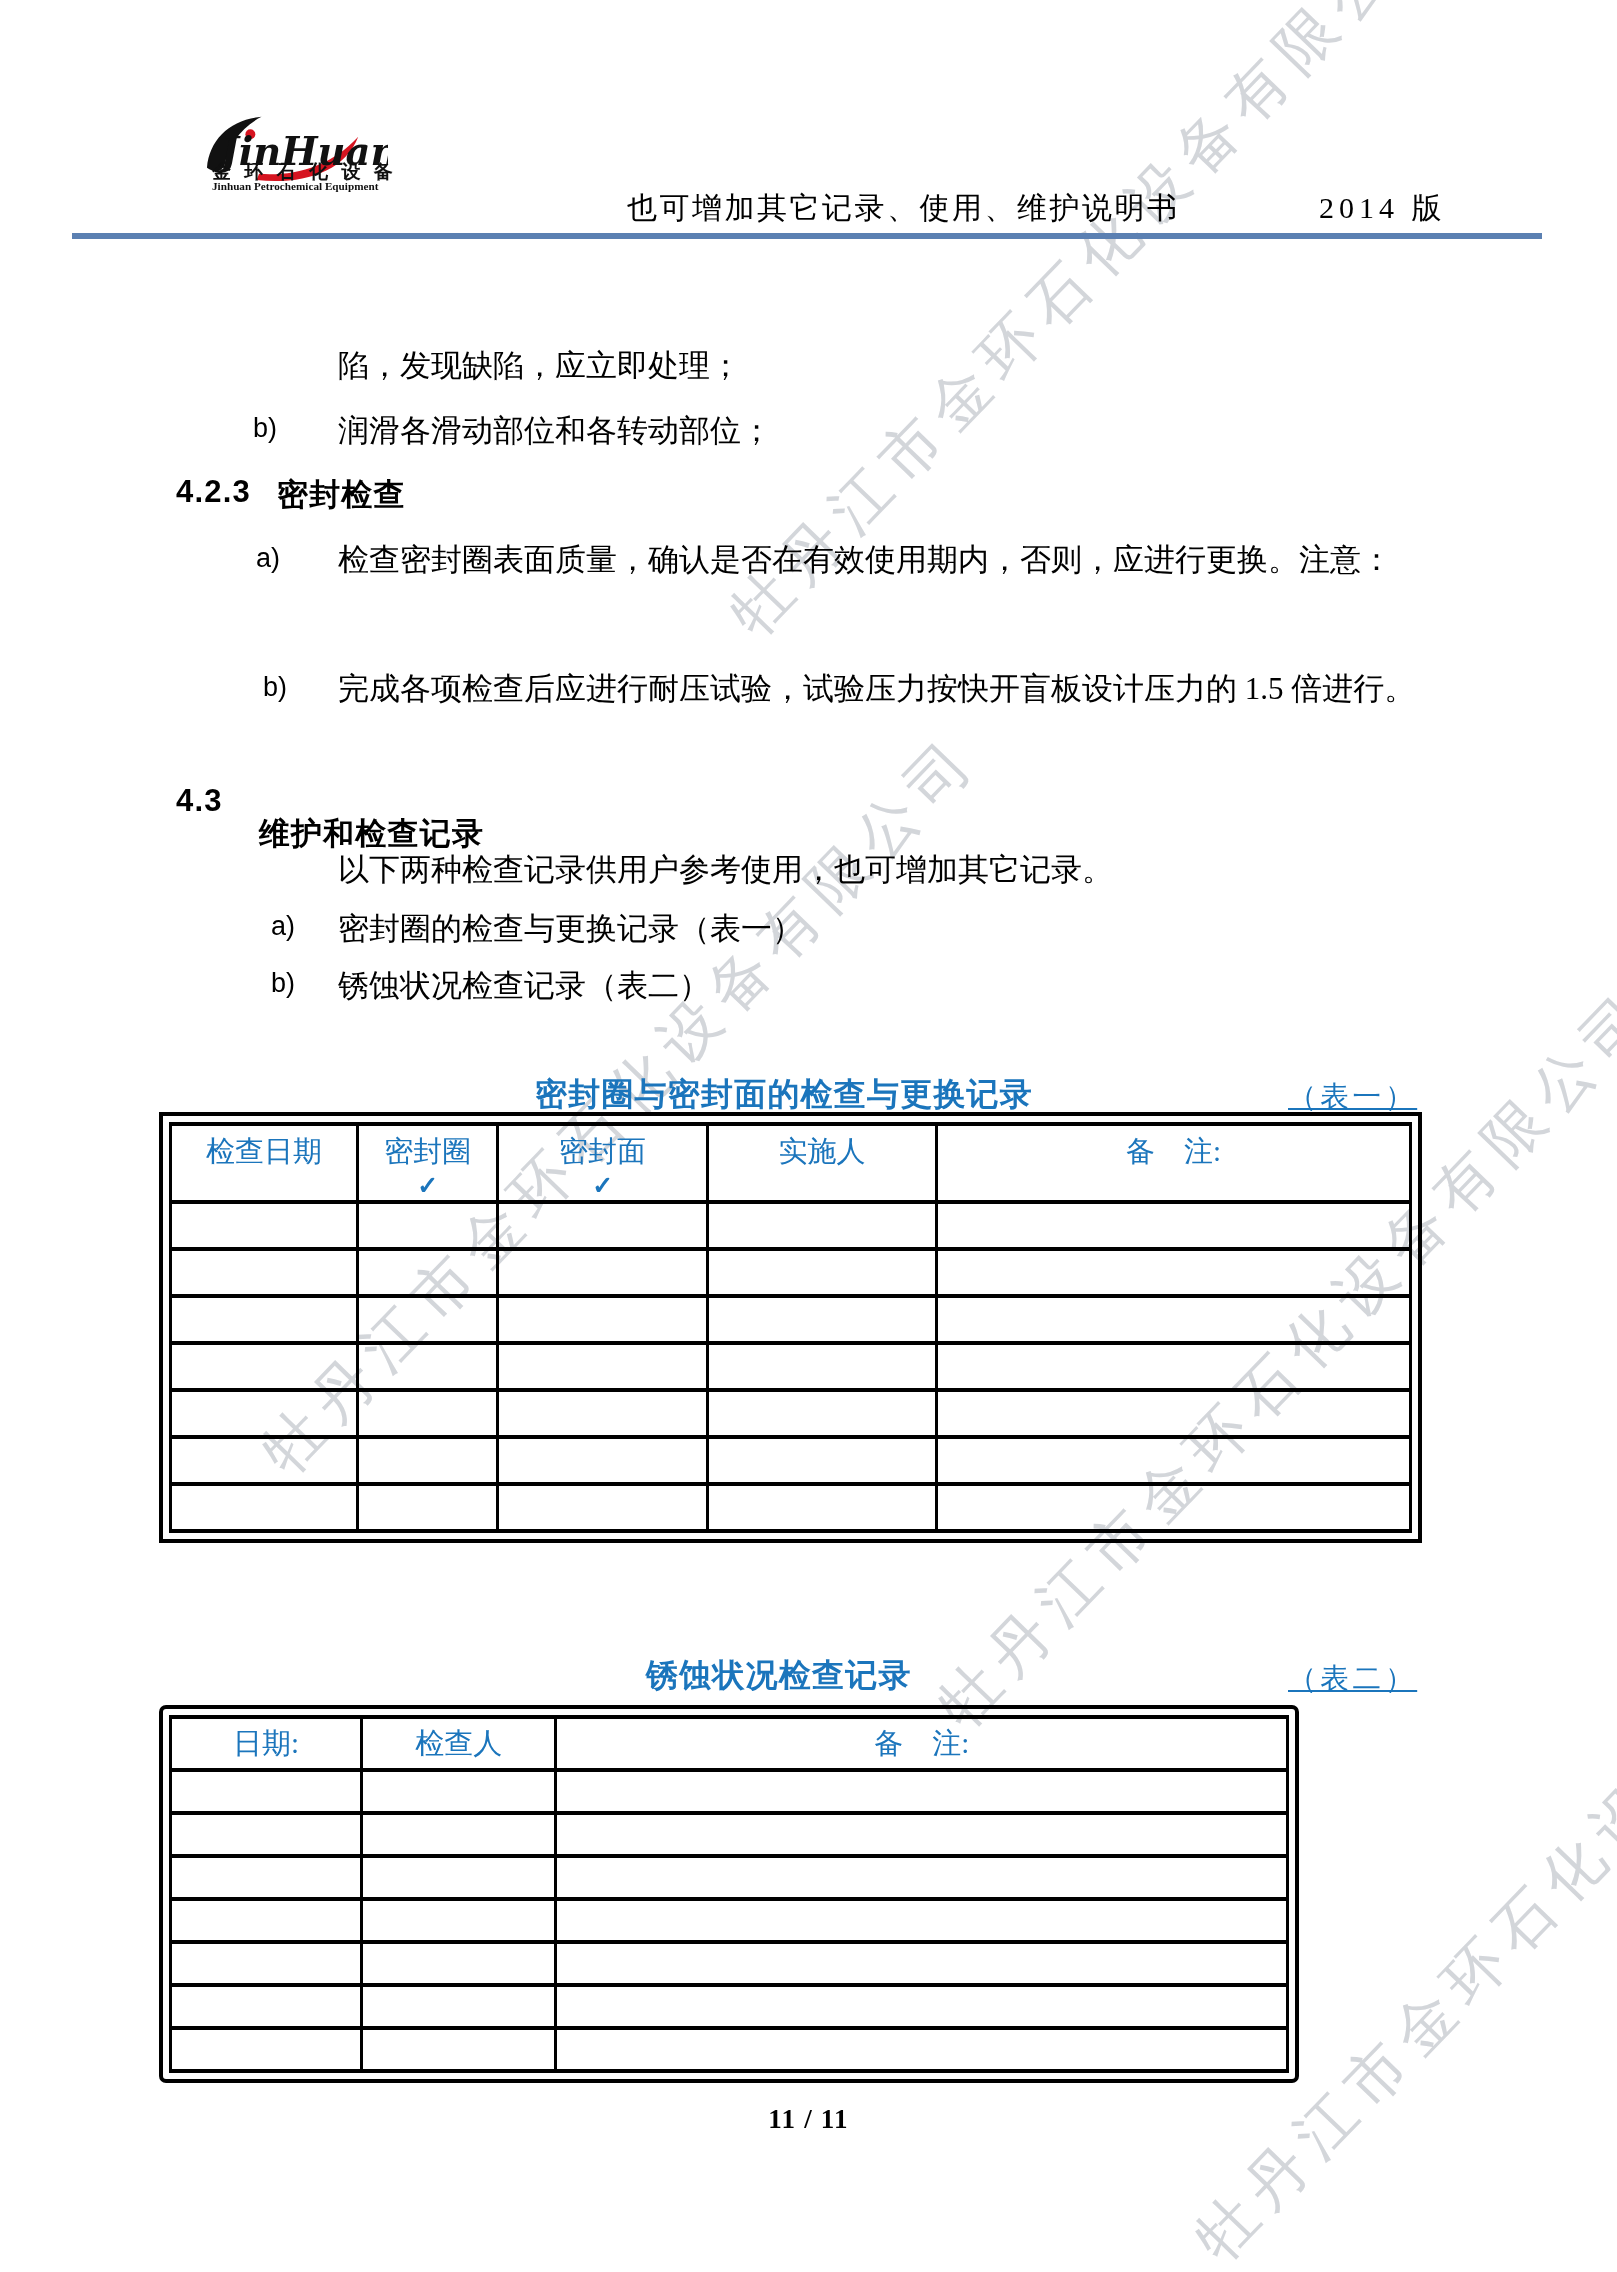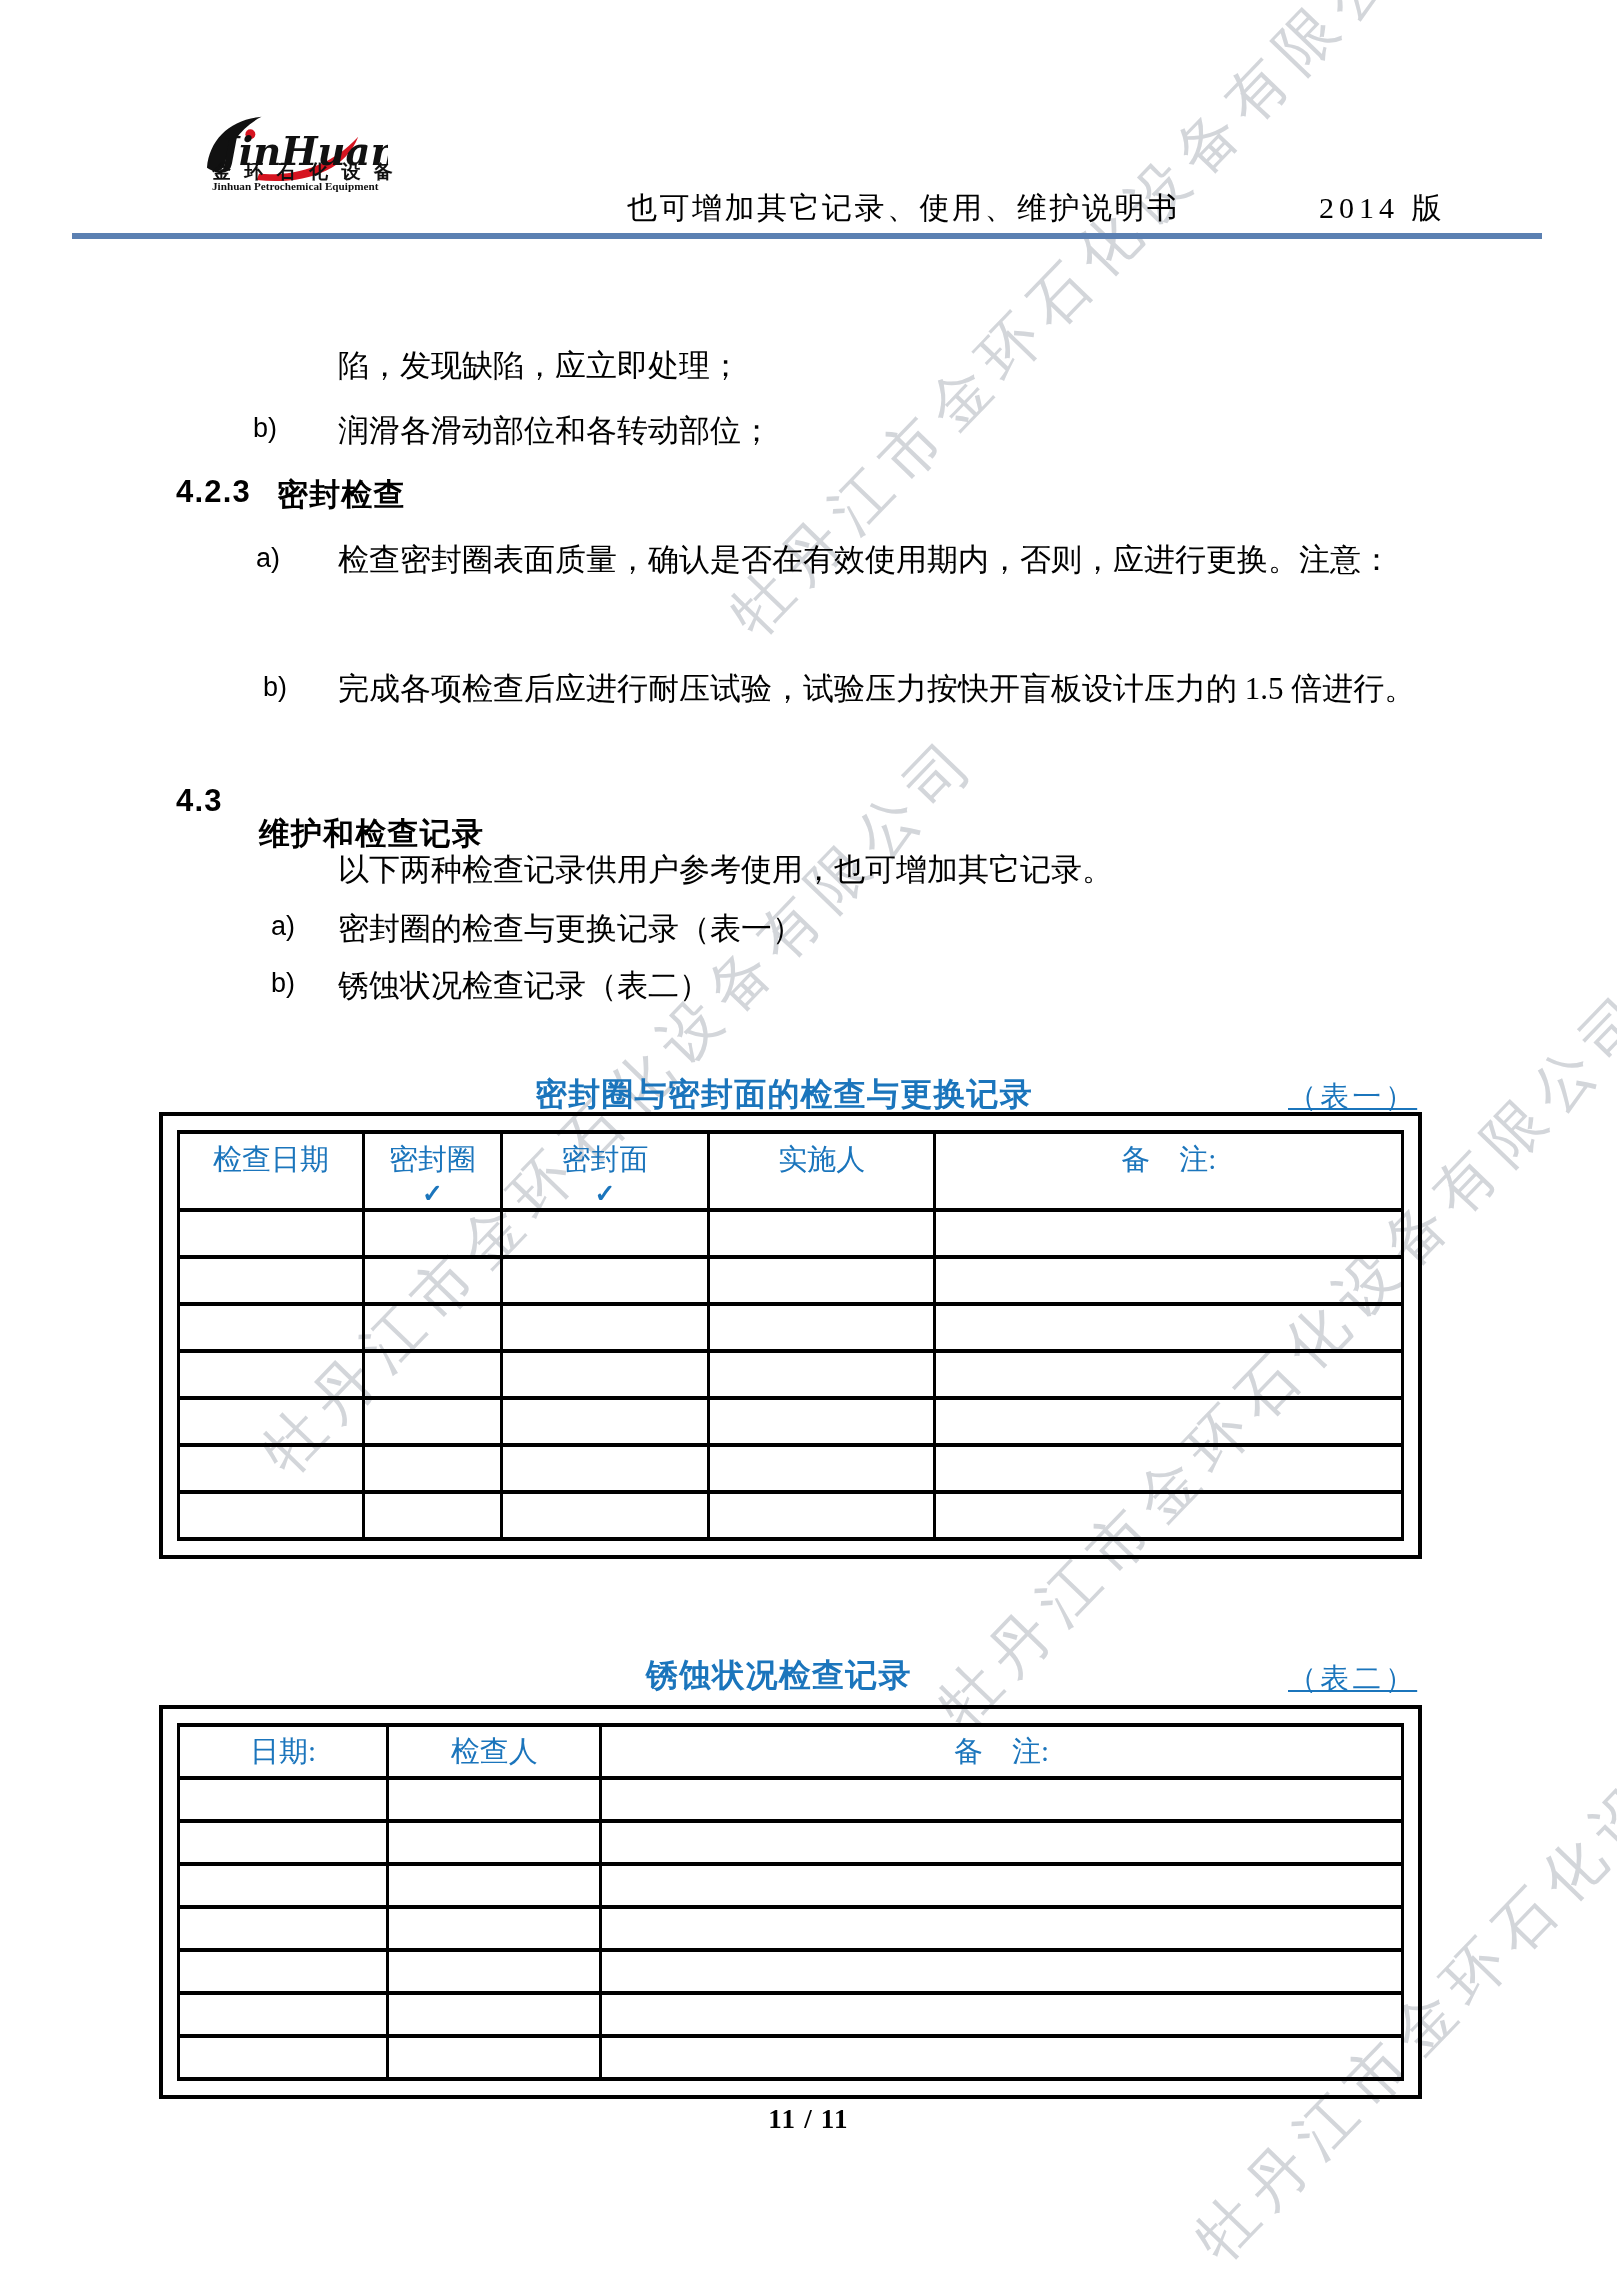--- a/index.html
+++ b/index.html
@@ -50,21 +50,21 @@
   
   .tbl-title {
     position:absolute; z-index:1; font-family:"Liberation Sans",sans-serif;
     font-weight:bold; font-size:32px; letter-spacing:1.2px; color:#1b75bc; white-space:nowrap;
   }
   .tbl-tag {
     position:absolute; z-index:1; font-size:28.6px; letter-spacing:3.7px;
     color:#1b75bc; white-space:nowrap;text-decoration:underline;
   }
   .tbl-outer {
-    position:absolute; z-index:1; border:4.3px solid #000; padding:14px;
+    position:absolute; z-index:1; border:4.3px solid #000; padding:6px;
     background:transparent; box-sizing:border-box;
   }
   table.rec { border-collapse:collapse; width:100%; table-layout:fixed; background:transparent; border:3.7px solid #000; }
   table.rec th, table.rec td {
     border-left:3.1px solid #000; border-right:3.1px solid #000;
     border-top:4.3px solid #000; border-bottom:4.3px solid #000;
     box-sizing:border-box; background:transparent;
   }
   table.rec th {
     font-weight:normal; color:#1b75bc; font-size:29px;
@@ -214,21 +214,21 @@
             <td></td>
             <td></td>
           </tr>
         </tbody>
     </table>
   </div>
 
   <div class="tbl-title" style="left:646px; top:1654px;">锈蚀状况检查记录</div>
   <div class="tbl-tag" style="left:1288px; top:1659px;">（表二）</div>
 
-  <div class="tbl-outer" style="left:159px; top:1705px; width:1263px;">
+  <div class="tbl-outer" style="left:159px; top:1705px; width:1140px;border-radius:7px;">
     <table class="rec" id="table2">
       <colgroup>
         <col style="width:17.1%">
           <col style="width:17.4%">
           <col style="width:65.5%">
       </colgroup>
       <thead>
         <tr>
           <th>日期:</th>
           <th>检查人</th>

